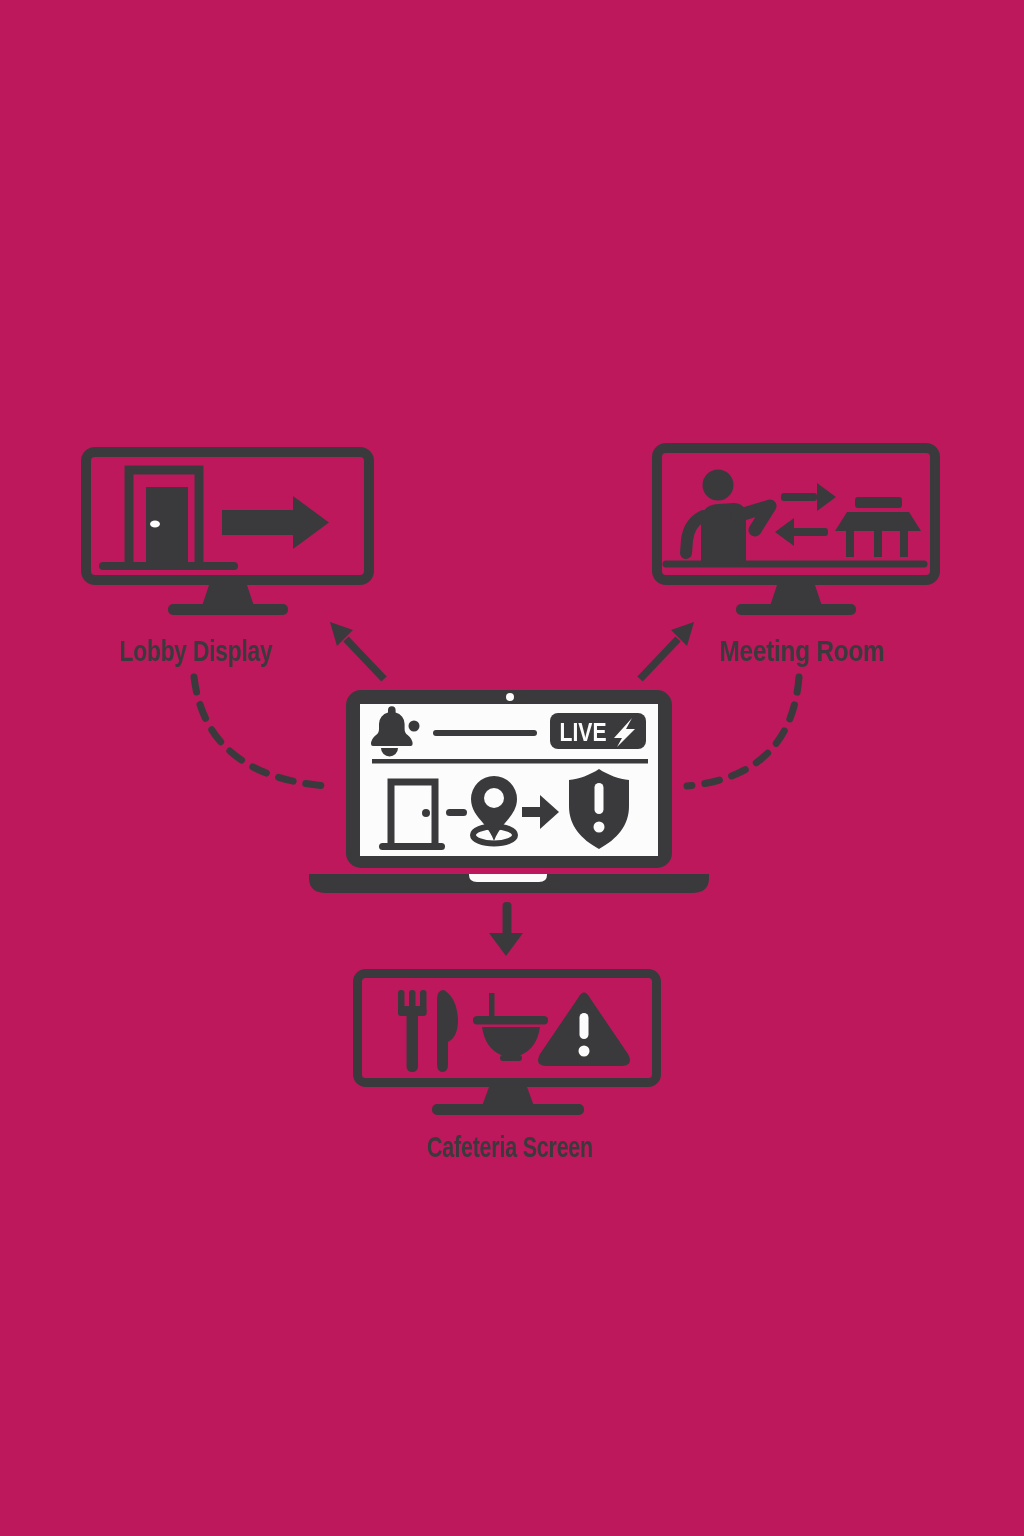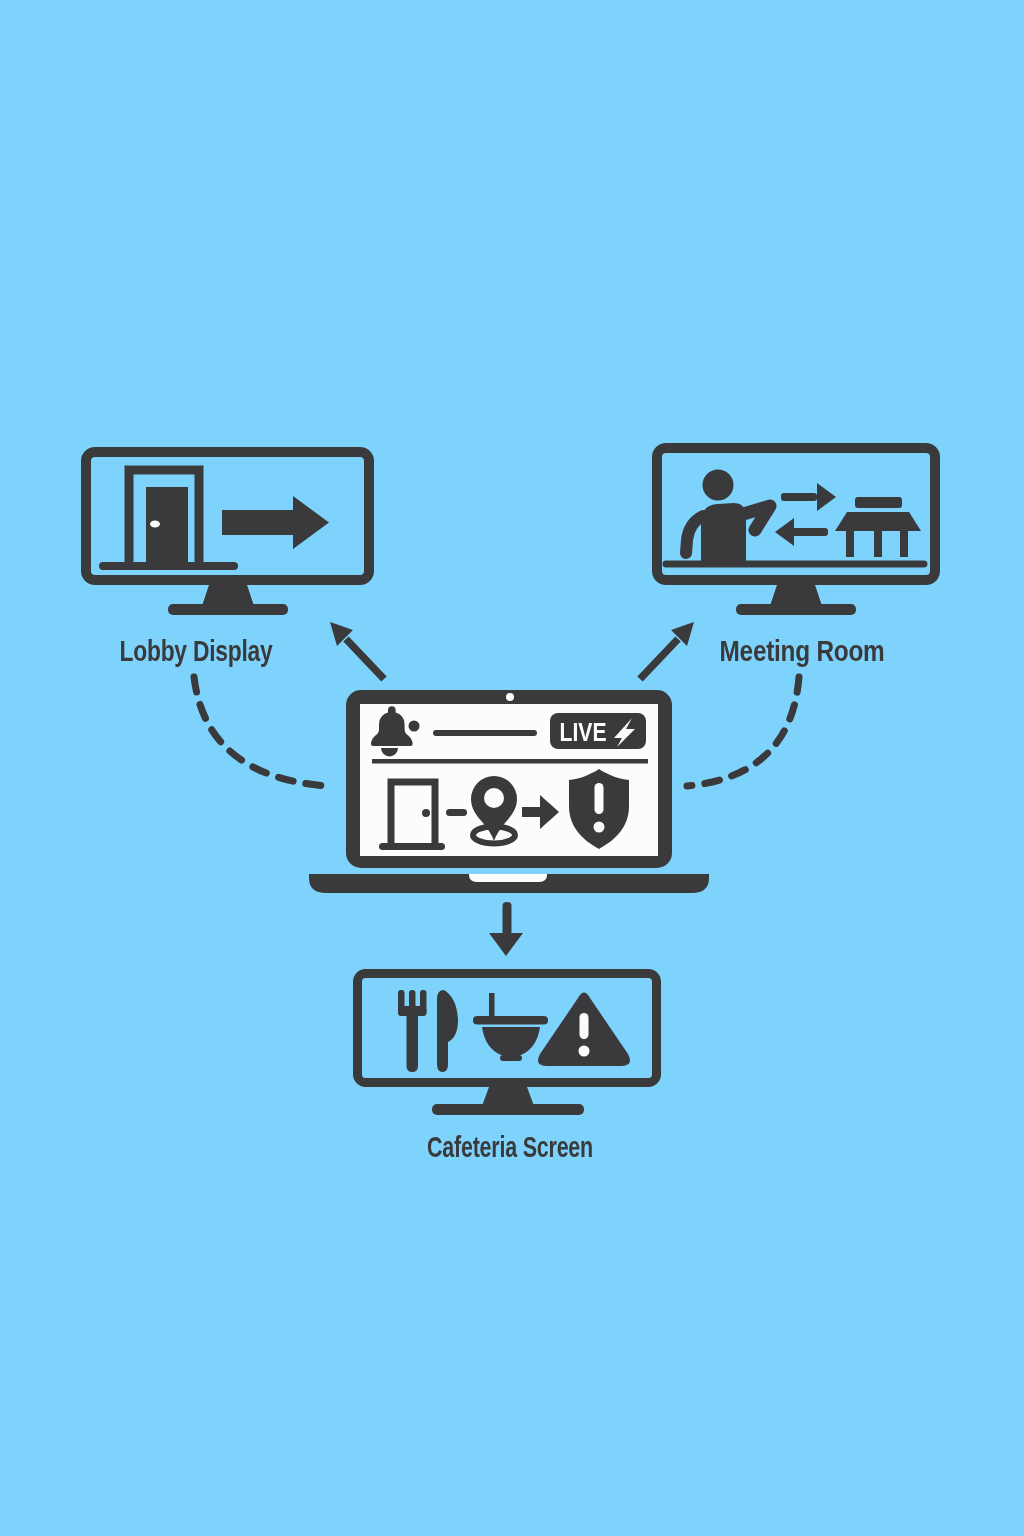--- a/index.html
+++ b/index.html
@@ -1,16 +1,16 @@
 <!DOCTYPE html>
 <html><head>
 <meta charset="utf-8">
 <style>
   html,body{margin:0;padding:0;background:#fdfcfc;}
-  .canvas{position:relative;width:1024px;height:1536px;background:#7dd3fc;overflow:hidden;margin:0 auto;}
+  .canvas{position:relative;width:1024px;height:1536px;background:#be185d;overflow:hidden;margin:0 auto;}
   .canvas svg{position:absolute;left:0;top:0;width:1024px;height:1536px;display:block;}
   .ink{fill:#3a3a3c;}
   .bgf{fill:#fdfcfc;}
   .sI{stroke:#3a3a3c;fill:none;}
   text.label{font-family:"Liberation Sans",sans-serif;font-weight:700;font-size:30px;fill:#3a3a3c;letter-spacing:-0.3px;}
   text.live{font-family:"Liberation Sans",sans-serif;font-weight:700;font-size:26px;fill:#fdfcfc;}
 </style>
 </head>
 <body>
 

